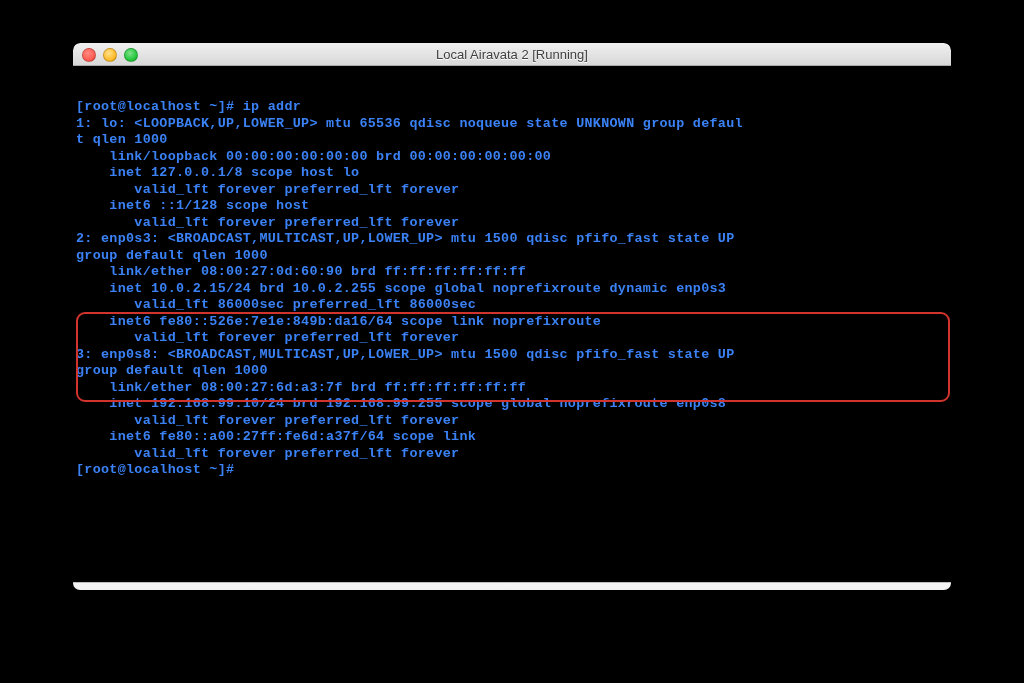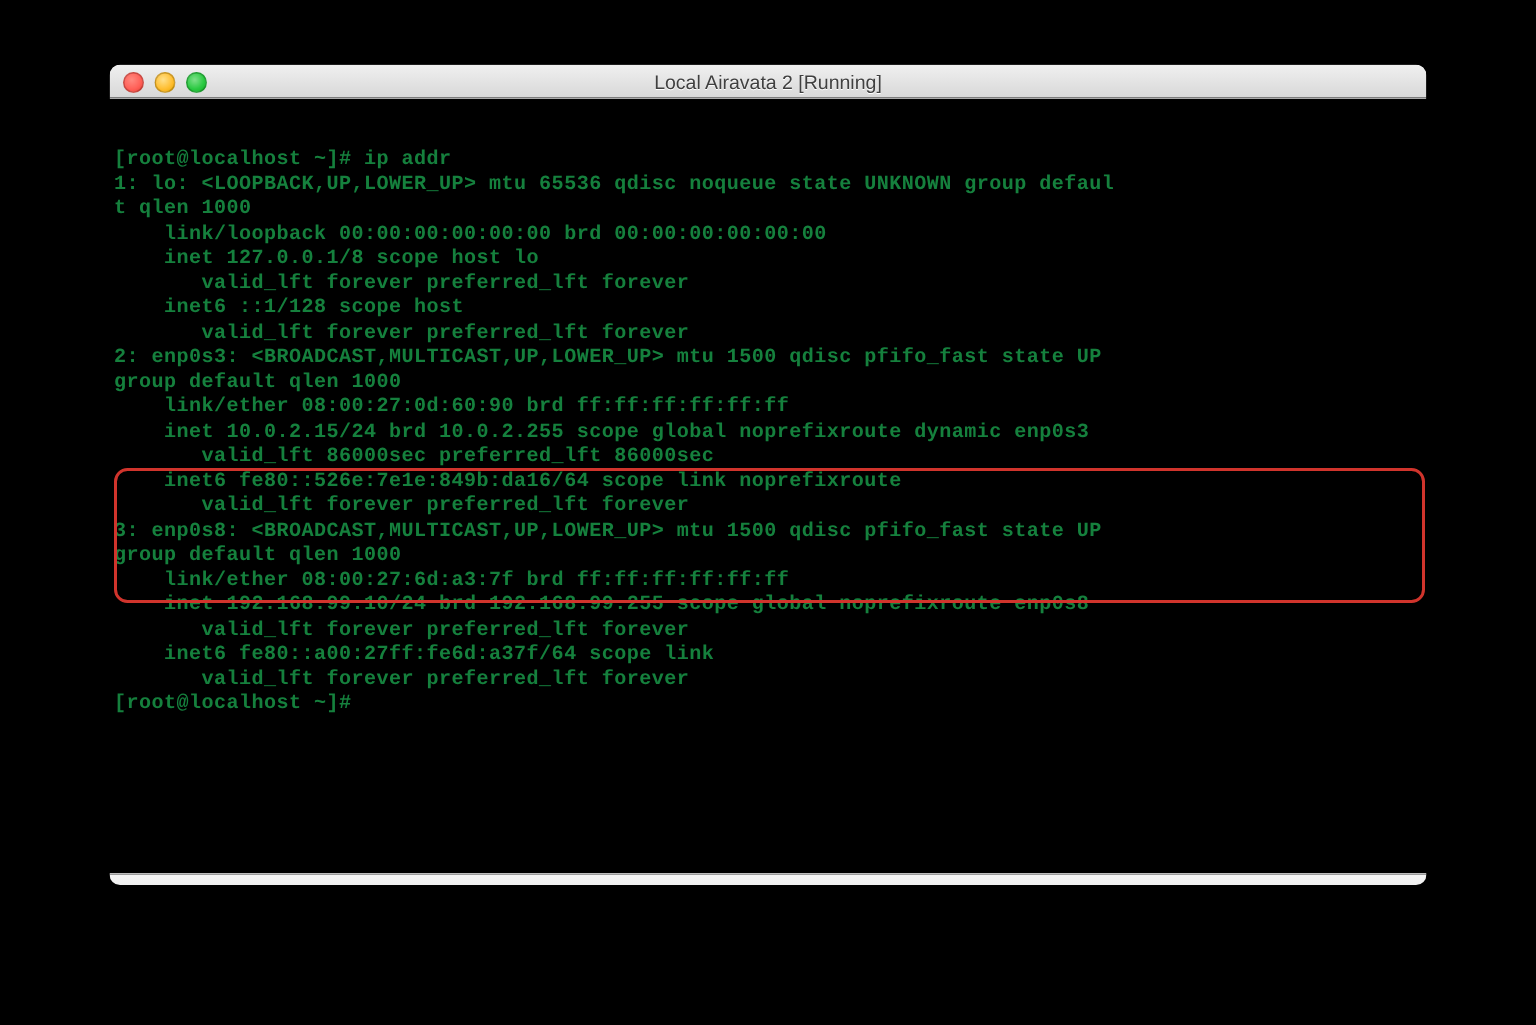--- a/index.html
+++ b/index.html
@@ -58,21 +58,21 @@
   .title-text {
     margin: 0 auto;
     font-size: 13px;
     color: #404040;
     text-shadow: 0 1px 0 #fff;
   }
   .terminal {
     position: relative;
     height: 504px;
     background: #000;
-    color: #15803d;
+    color: #3b82f6;
     font-family: "Menlo", "Consolas", "Courier New", monospace;
     font-weight: bold;
     font-size: 13.4px;
     line-height: 16.5px;
     letter-spacing: 0.3px;
     padding: 0 3px;
     white-space: pre;
   }
   .terminal-line {
     white-space: pre;

